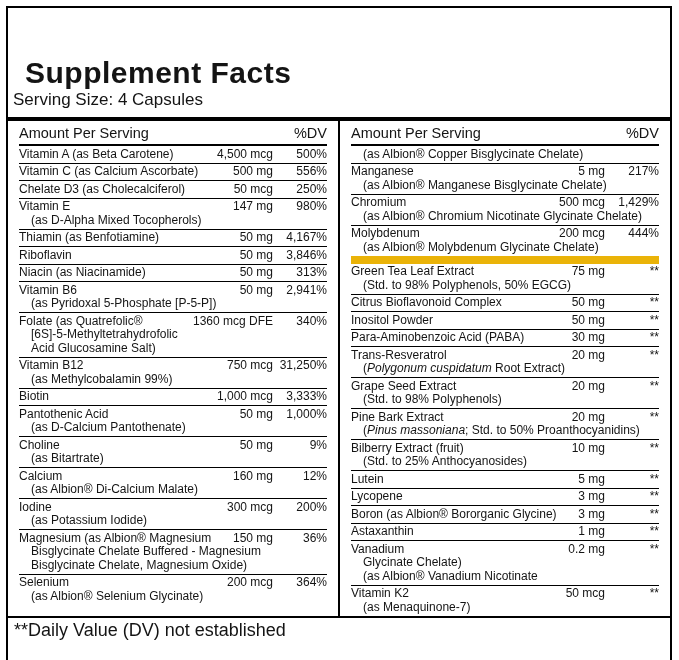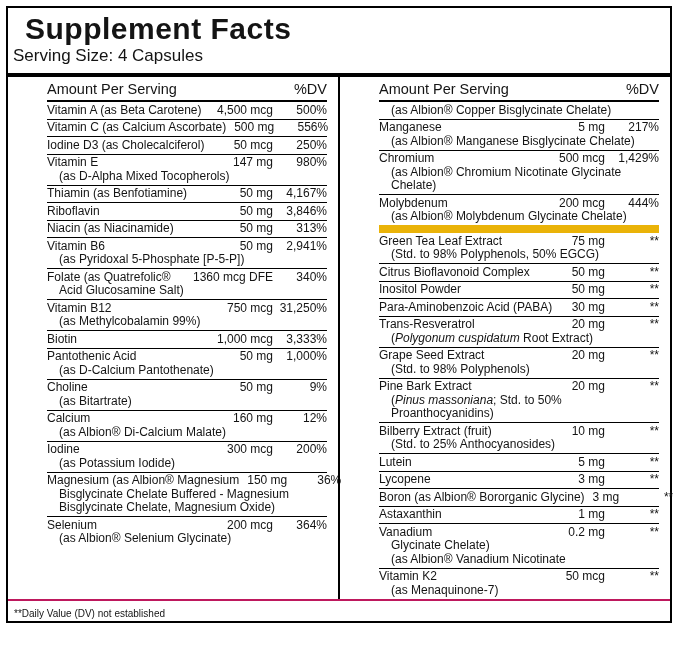--- a/index.html
+++ b/index.html
@@ -16,49 +16,50 @@
     border:2px solid #000;
     box-sizing:border-box;
     background:#fff;
   }
   .title{
     padding:5px 0 0 17px;
     font-size:30px;
     font-weight:bold;
     letter-spacing:.5px;
     line-height:32px;
+    margin-top:44px;
   }
   .serving{
     padding:2px 0 0 5px;
     font-size:17px;
     line-height:17px;
   }
   .thickbar{height:4px;background:#000;margin-top:9px;}
   .cols{display:flex;align-items:stretch;}
-  .col{flex:1 1 0;min-width:0;padding:0 11px;margin-left:28px;}
+  .col{flex:1 1 0;min-width:0;padding:0 11px;}
   .vdiv{flex:0 0 2px;background:#000;}
   .colheader{
     display:flex;justify-content:space-between;align-items:baseline;
     padding:4px 0 3px;
     border-bottom:2px solid #000;
     font-size:14.5px;line-height:16px;
   }
   .rows{font-size:12px;line-height:13.5px;}
   .row{padding:1.5px 0;}
   .row + .row{border-top:1.5px solid #000;}
   .row.thick{border-top:8px solid #eab308;}
   .line1{display:flex;align-items:baseline;}
   .name{white-space:nowrap;}
   .amt{margin-left:auto;padding-left:8px;white-space:nowrap;}
   .dv{flex:0 0 54px;text-align:right;white-space:nowrap;}
   .subline{padding-left:12px;}
   .footnote{
-    border-top:2px solid #be185d;
-    padding:5px 6px 0;
-    font-size:10px;line-height:15px;
+    border-top:2px solid #000000;
+    padding:5px 6px 23px;
+    font-size:18px;line-height:15px;
   }
   .other{
     margin:5px 0 0 3px;
     font-size:15.5px;line-height:18px;
   }
 </style>
 </head>
 <body>
 
 <div class="page">
@@ -84,21 +85,21 @@
   <div class="row">
     <div class="line1">
       <span class="name">Vitamin C (as Calcium Ascorbate)</span>
       <span class="amt">500 mg</span>
       <span class="dv">556%</span>
     </div>
   </div>
 
   <div class="row">
     <div class="line1">
-      <span class="name">Iodine D3 (as Cholecalciferol)</span>
+      <span class="name">Chelate D3 (as Cholecalciferol)</span>
       <span class="amt">50 mcg</span>
       <span class="dv">250%</span>
     </div>
   </div>
 
   <div class="row">
     <div class="line1">
       <span class="name">Vitamin E</span>
       <span class="amt">147 mg</span>
       <span class="dv">980%</span>
@@ -138,20 +139,21 @@
     </div>
   <div class="subline">(as Pyridoxal 5-Phosphate [P-5-P])</div>
             </div>
 
   <div class="row">
     <div class="line1">
       <span class="name">Folate (as Quatrefolic®</span>
       <span class="amt">1360 mcg DFE</span>
       <span class="dv">340%</span>
     </div>
+  <div class="subline">[6S]-5-Methyltetrahydrofolic</div>
               <div class="subline">Acid Glucosamine Salt)</div>
             </div>
 
   <div class="row">
     <div class="line1">
       <span class="name">Vitamin B12</span>
       <span class="amt">750 mcg</span>
       <span class="dv">31,250%</span>
     </div>
   <div class="subline">(as Methylcobalamin 99%)</div>

